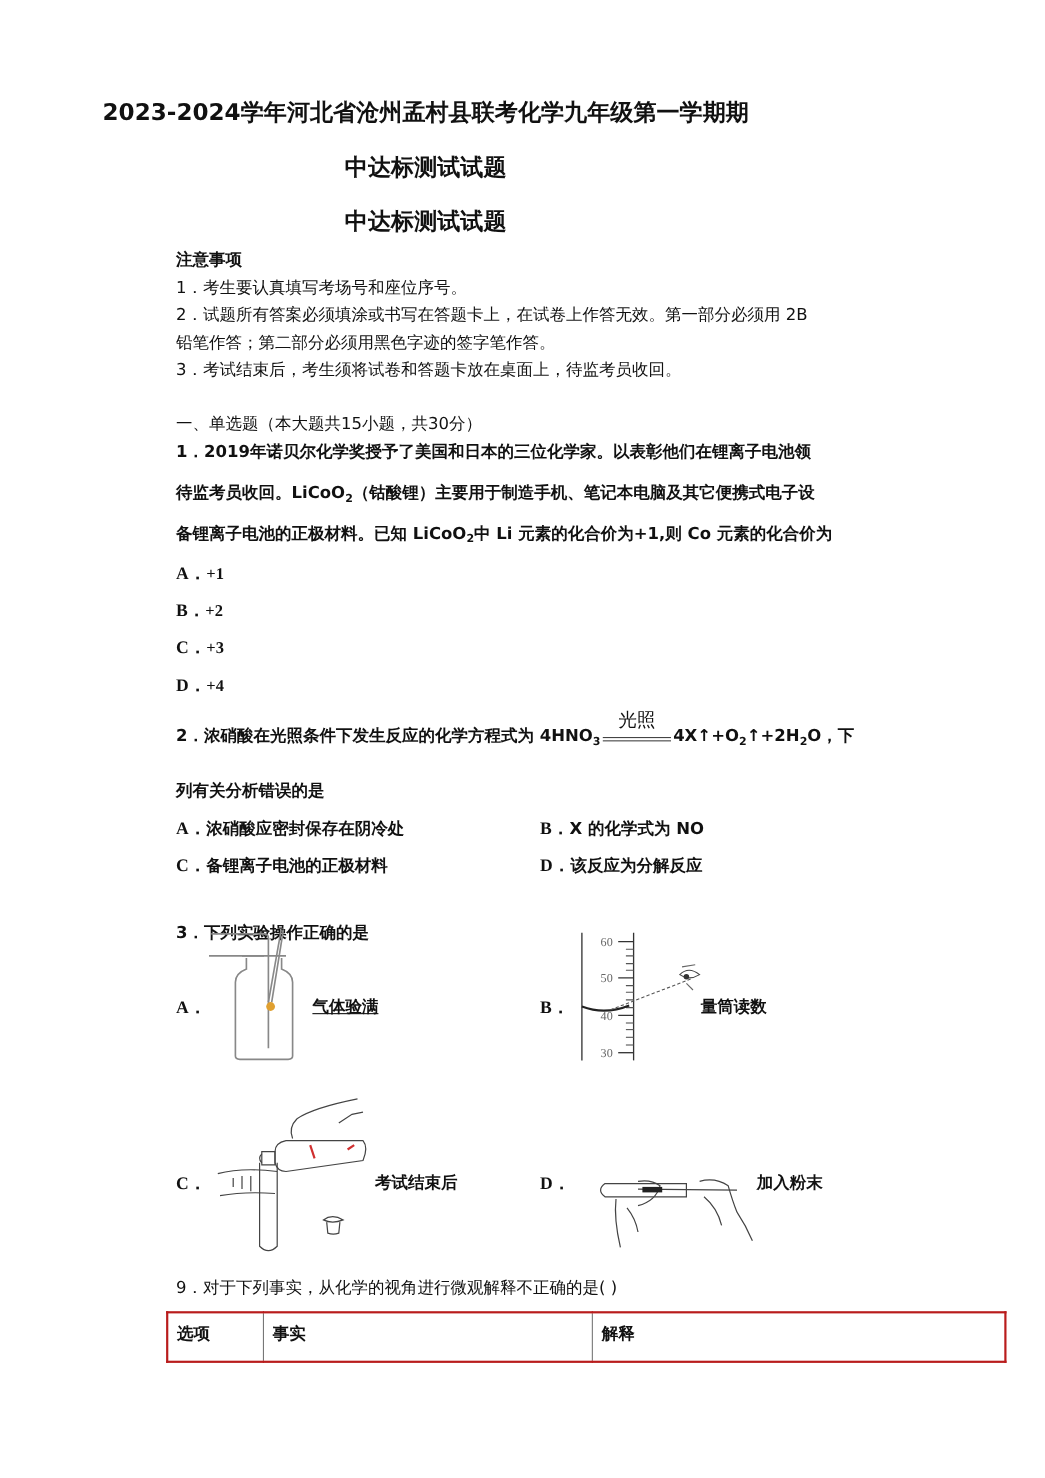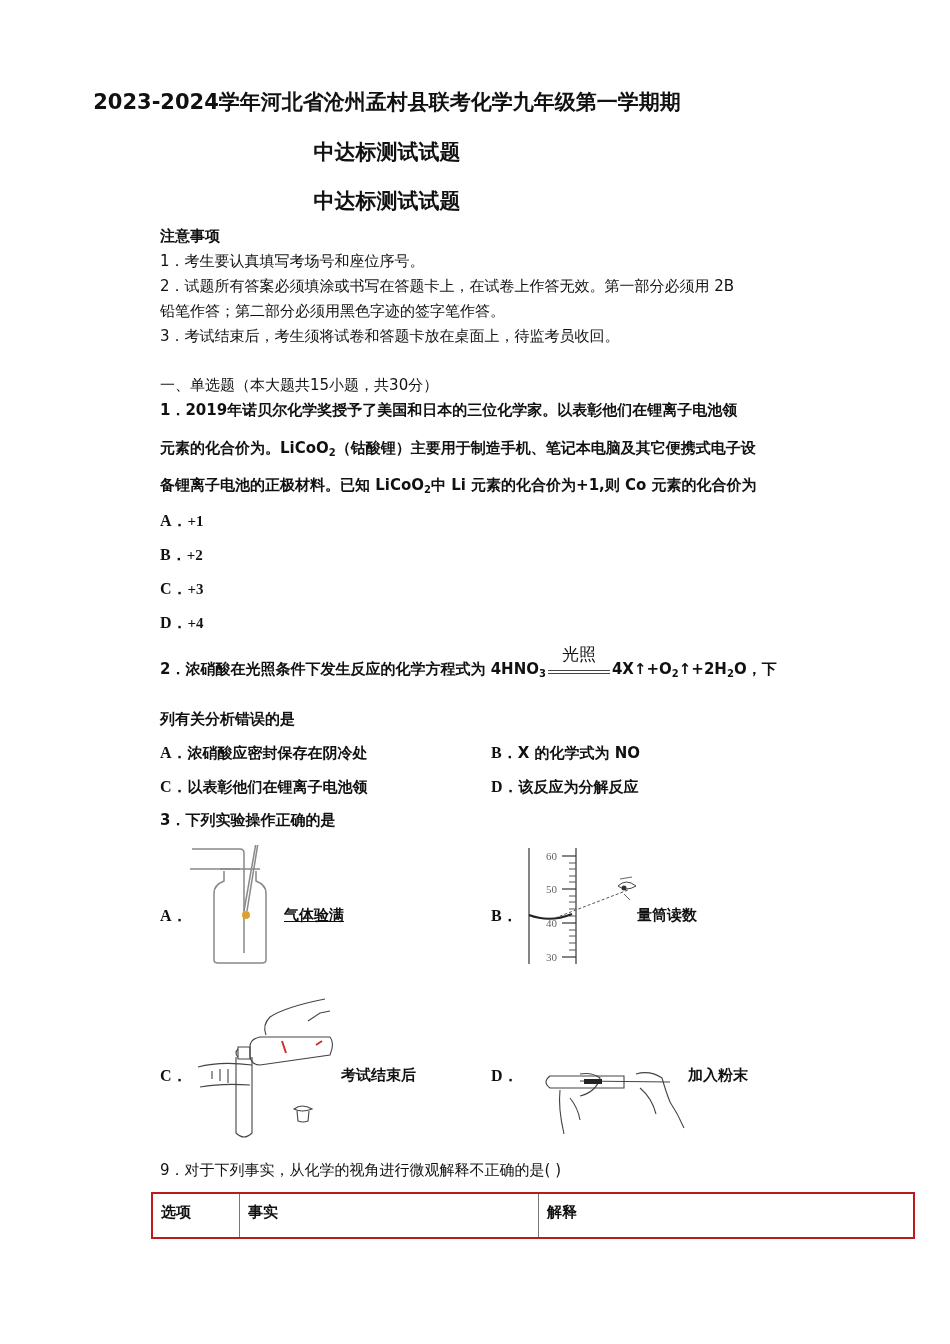--- a/index.html
+++ b/index.html
@@ -57,39 +57,39 @@
 
 <div class="abs line bold" style="top:227px;">注意事项</div>
 <div class="abs line" style="top:252px;">1．考生要认真填写考场号和座位序号。</div>
 <div class="abs line" style="top:277px;">2．试题所有答案必须填涂或书写在答题卡上，在试卷上作答无效。第一部分必须用 2B</div>
 <div class="abs line" style="top:302px;">铅笔作答；第二部分必须用黑色字迹的签字笔作答。</div>
 <div class="abs line" style="top:327px;">3．考试结束后，考生须将试卷和答题卡放在桌面上，待监考员收回。</div>
 
 <div class="abs line" style="top:376px;">一、单选题（本大题共15小题，共30分）</div>
 
 <div class="abs line bold" style="top:401px;">1．2019年诺贝尔化学奖授予了美国和日本的三位化学家。以表彰他们在锂离子电池领</div>
-<div class="abs line bold" style="top:439px;"><span>元素的化合价为。LiCoO</span><sub>2</sub><span>（钴酸锂）主要用于制造手机、笔记本电脑及其它便携式电子设</span></div>
+<div class="abs line bold" style="top:439px;"><span>待监考员收回。LiCoO</span><sub>2</sub><span>（钴酸锂）主要用于制造手机、笔记本电脑及其它便携式电子设</span></div>
 <div class="abs line bold" style="top:476px;"><span>备锂离子电池的正极材料。已知 LiCoO</span><sub>2</sub><span>中 Li 元素的化合价为+1,则 Co 元素的化合价为</span></div>
 
 <div class="abs opt" style="left:160px; top:511px;"><span class="optletter">A．</span><span class="serif">+1</span></div>
 <div class="abs opt" style="left:160px; top:545px;"><span class="optletter">B．</span><span class="serif">+2</span></div>
 <div class="abs opt" style="left:160px; top:579px;"><span class="optletter">C．</span><span class="serif">+3</span></div>
 <div class="abs opt" style="left:160px; top:613px;"><span class="optletter">D．</span><span class="serif">+4</span></div>
 
 <div class="abs line bold" style="top:660px;">
   <span>2．浓硝酸在光照条件下发生反应的化学方程式为 4HNO</span><sub>3</sub><span class="eq-arrow"><span class="cond">光照</span><span class="bar1"></span><span class="bar2"></span></span><span>4X↑+O</span><sub>2</sub><span>↑+2H</span><sub>2</sub><span>O，下</span>
 </div>
 <div class="abs line bold" style="top:710px;">列有关分析错误的是</div>
 
 <div class="abs opt" style="left:160px; top:743px;"><span class="optletter">A．</span><span>浓硝酸应密封保存在阴冷处</span></div>
 <div class="abs opt" style="left:491px; top:743px;"><span class="optletter">B．</span><span>X 的化学式为 NO</span></div>
-<div class="abs opt" style="left:160px; top:777px;"><span class="optletter">C．</span><span>以表彰他们在锂离子电池领</span></div>
+<div class="abs opt" style="left:160px; top:777px;"><span class="optletter">C．</span><span>备锂离子电池的正极材料</span></div>
 <div class="abs opt" style="left:491px; top:777px;"><span class="optletter">D．</span><span>该反应为分解反应</span></div>
 
-<div class="abs line bold" style="top:811px;">3．下列实验操作正确的是</div>
+<div class="abs line bold" style="top:839px;">3．下列实验操作正确的是</div>
 
 <div class="abs opt" style="left:160px; top:906px;"><span class="optletter">A．</span></div>
 <svg class="abs" style="left:190px; top:845px;" width="90" height="125">
   <g fill="none" stroke="#888" stroke-width="1.5">
 
     <path d="M2 4 L50 4 Q54 4 54 8 L54 108"></path>
     <path d="M-6 24 L50 24"></path>
 
     <path d="M34 26 L34 36 Q24 40 24 48 L24 115 Q24 118 28 118 L72 118 Q76 118 76 115 L76 48 Q76 40 66 36 L66 26"></path>
     <path d="M30 24 L70 24"></path>

